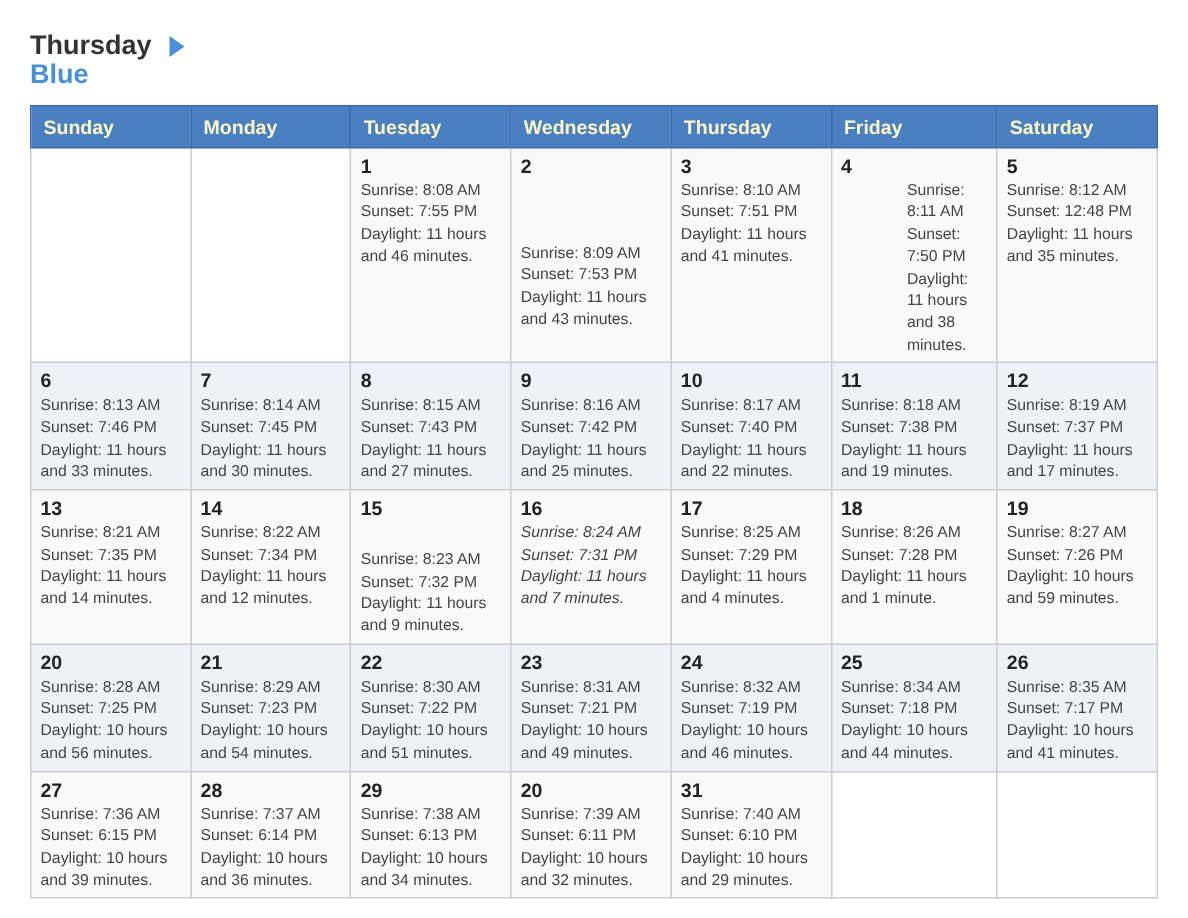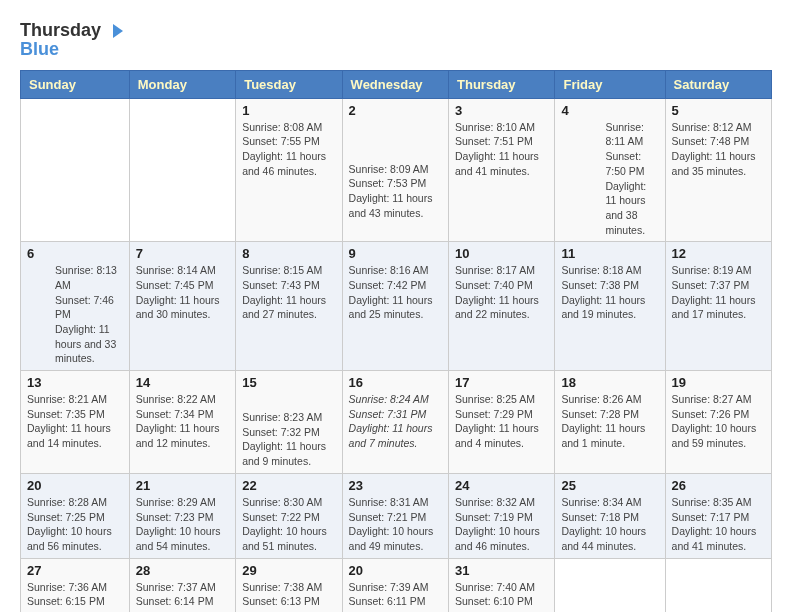--- a/index.html
+++ b/index.html
@@ -138,28 +138,28 @@
         </td>
         <td>
           <div class="day-number">4</div>
           <div class="day-info" style="white-space: pre-line; margin-left: 44px;">Sunrise: 8:11 AM
 Sunset: 7:50 PM
 Daylight: 11 hours and 38 minutes.</div>
         </td>
         <td>
           <div class="day-number">5</div>
           <div class="day-info" style="white-space: pre-line;">Sunrise: 8:12 AM
-Sunset: 7:48 PM
+Sunset: 12:48 PM
 Daylight: 11 hours and 35 minutes.</div>
         </td>
       </tr>
       <tr>
         <td>
           <div class="day-number">6</div>
-          <div class="day-info" style="white-space: pre-line; margin-left: 28px;">Sunrise: 8:13 AM
+          <div class="day-info" style="white-space: pre-line;">Sunrise: 8:13 AM
 Sunset: 7:46 PM
 Daylight: 11 hours and 33 minutes.</div>
         </td>
         <td>
           <div class="day-number">7</div>
           <div class="day-info" style="white-space: pre-line;">Sunrise: 8:14 AM
 Sunset: 7:45 PM
 Daylight: 11 hours and 30 minutes.</div>
         </td>
         <td>

